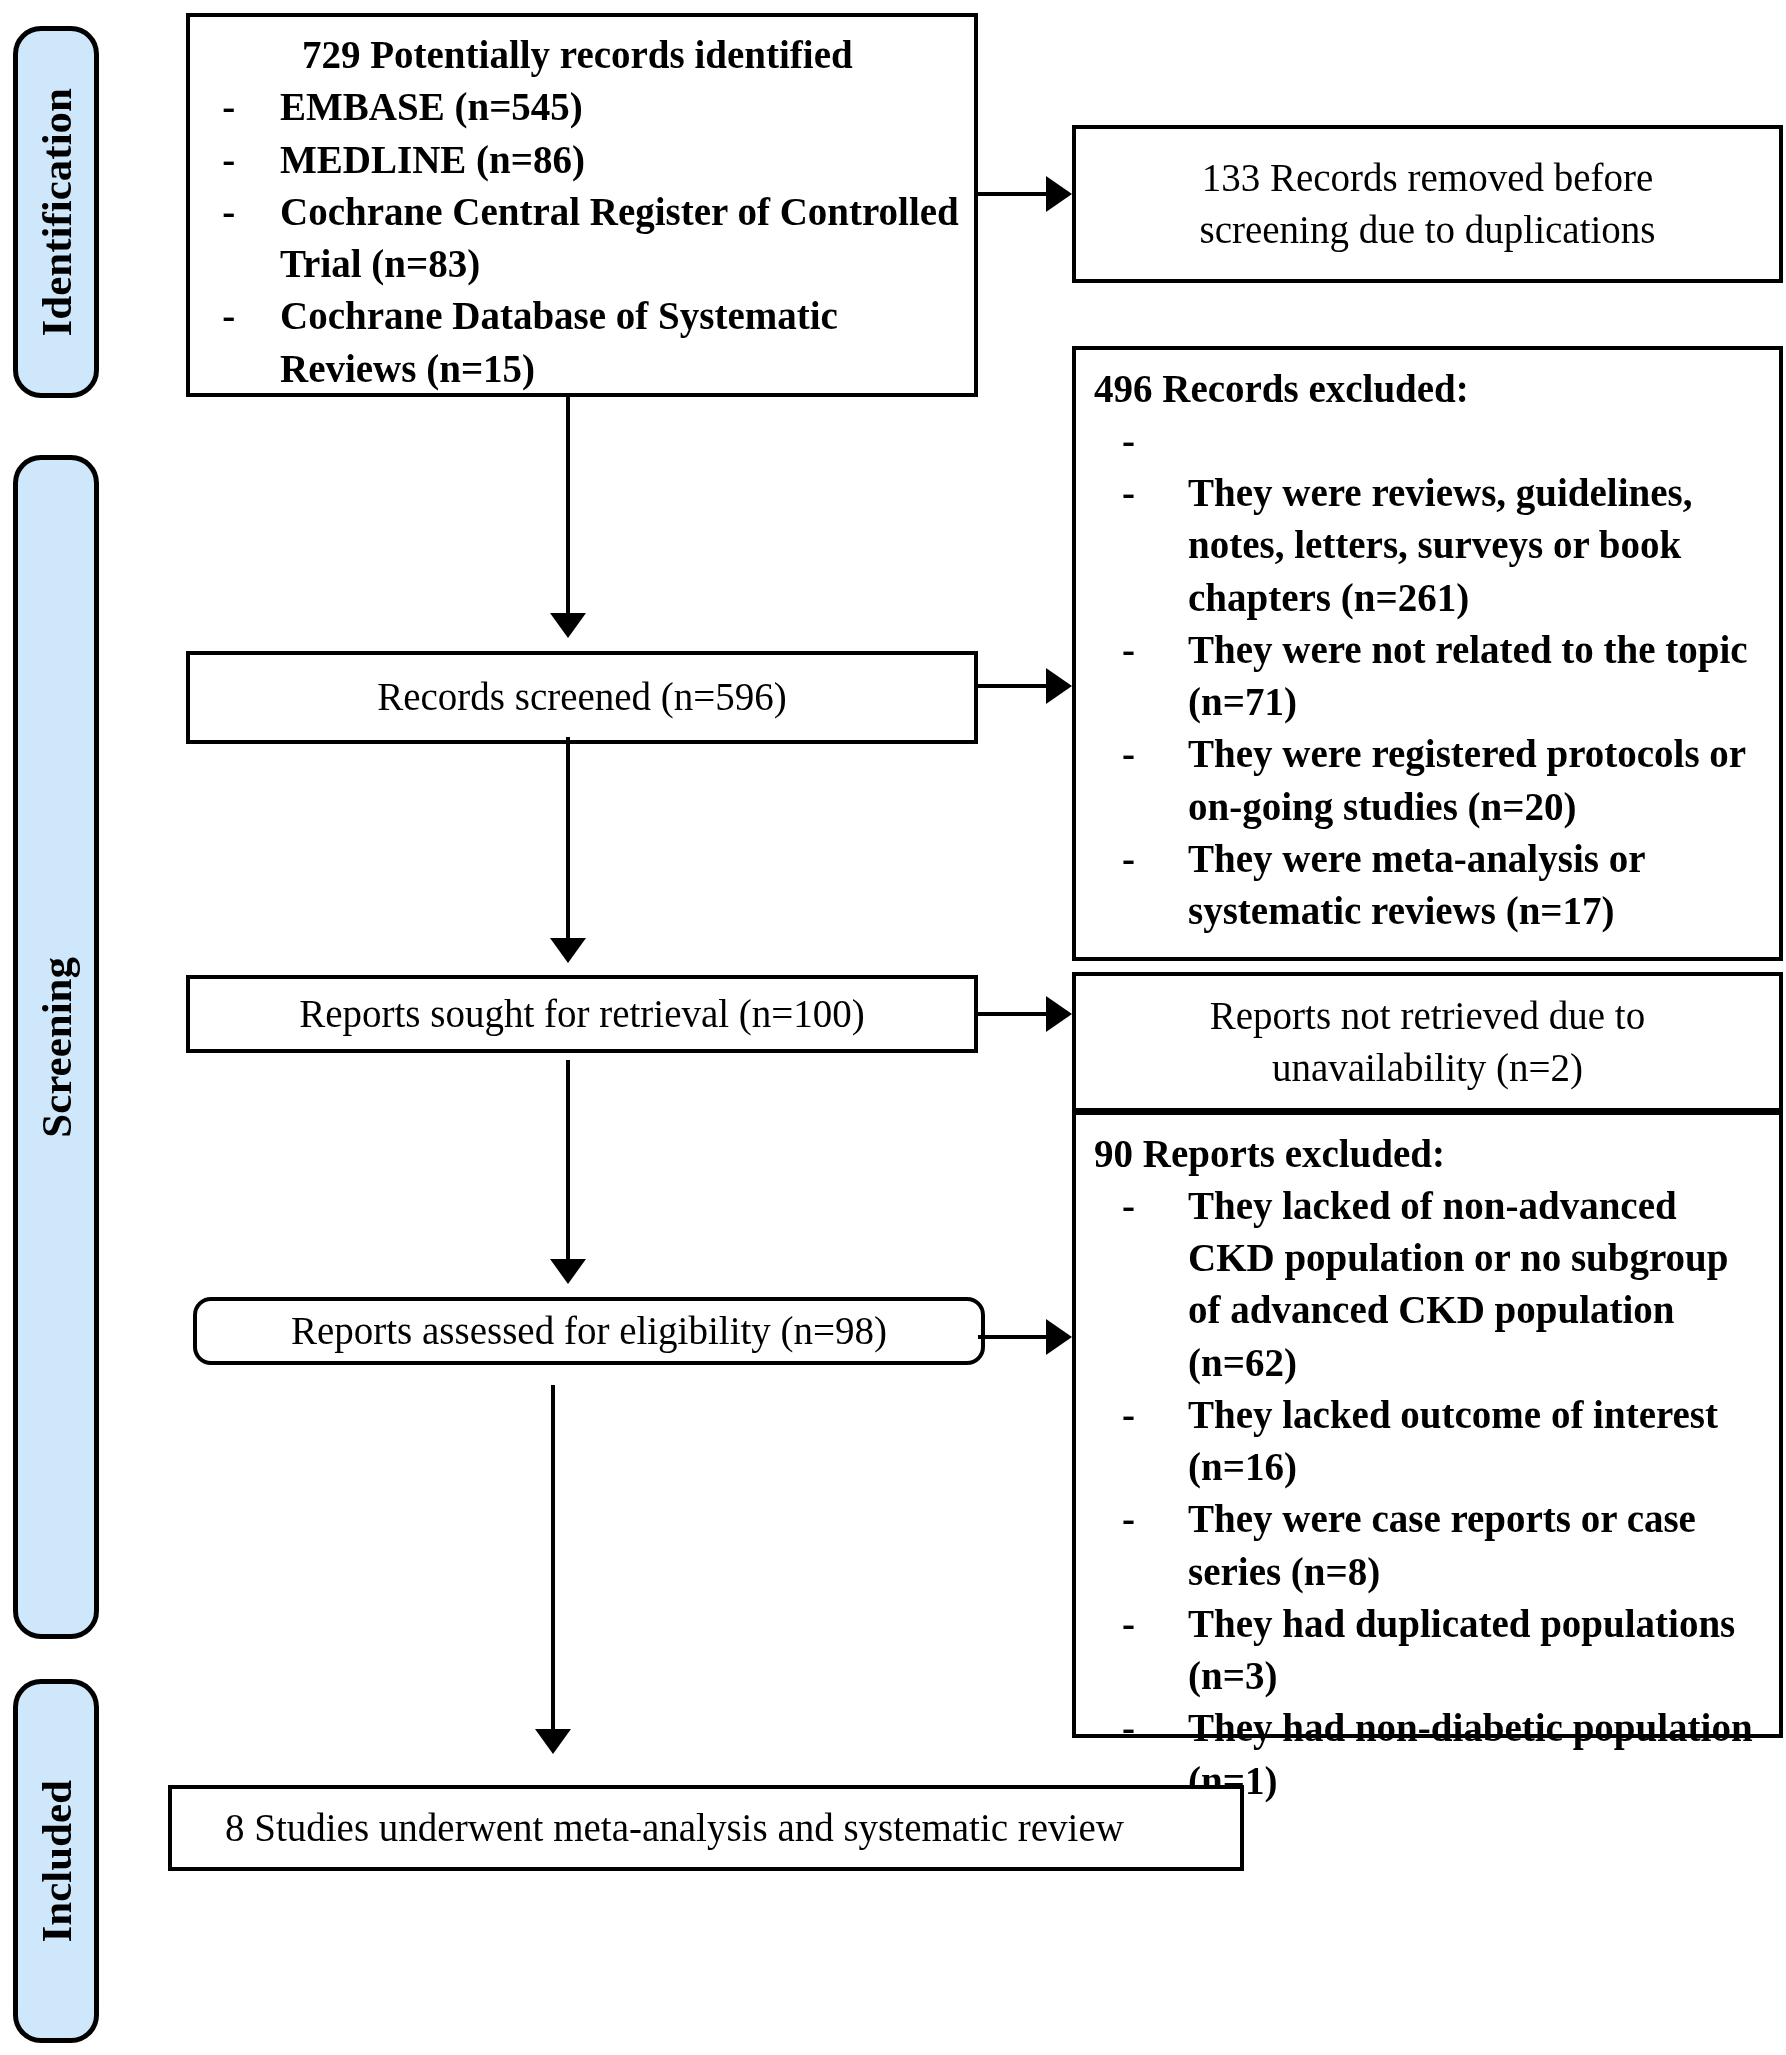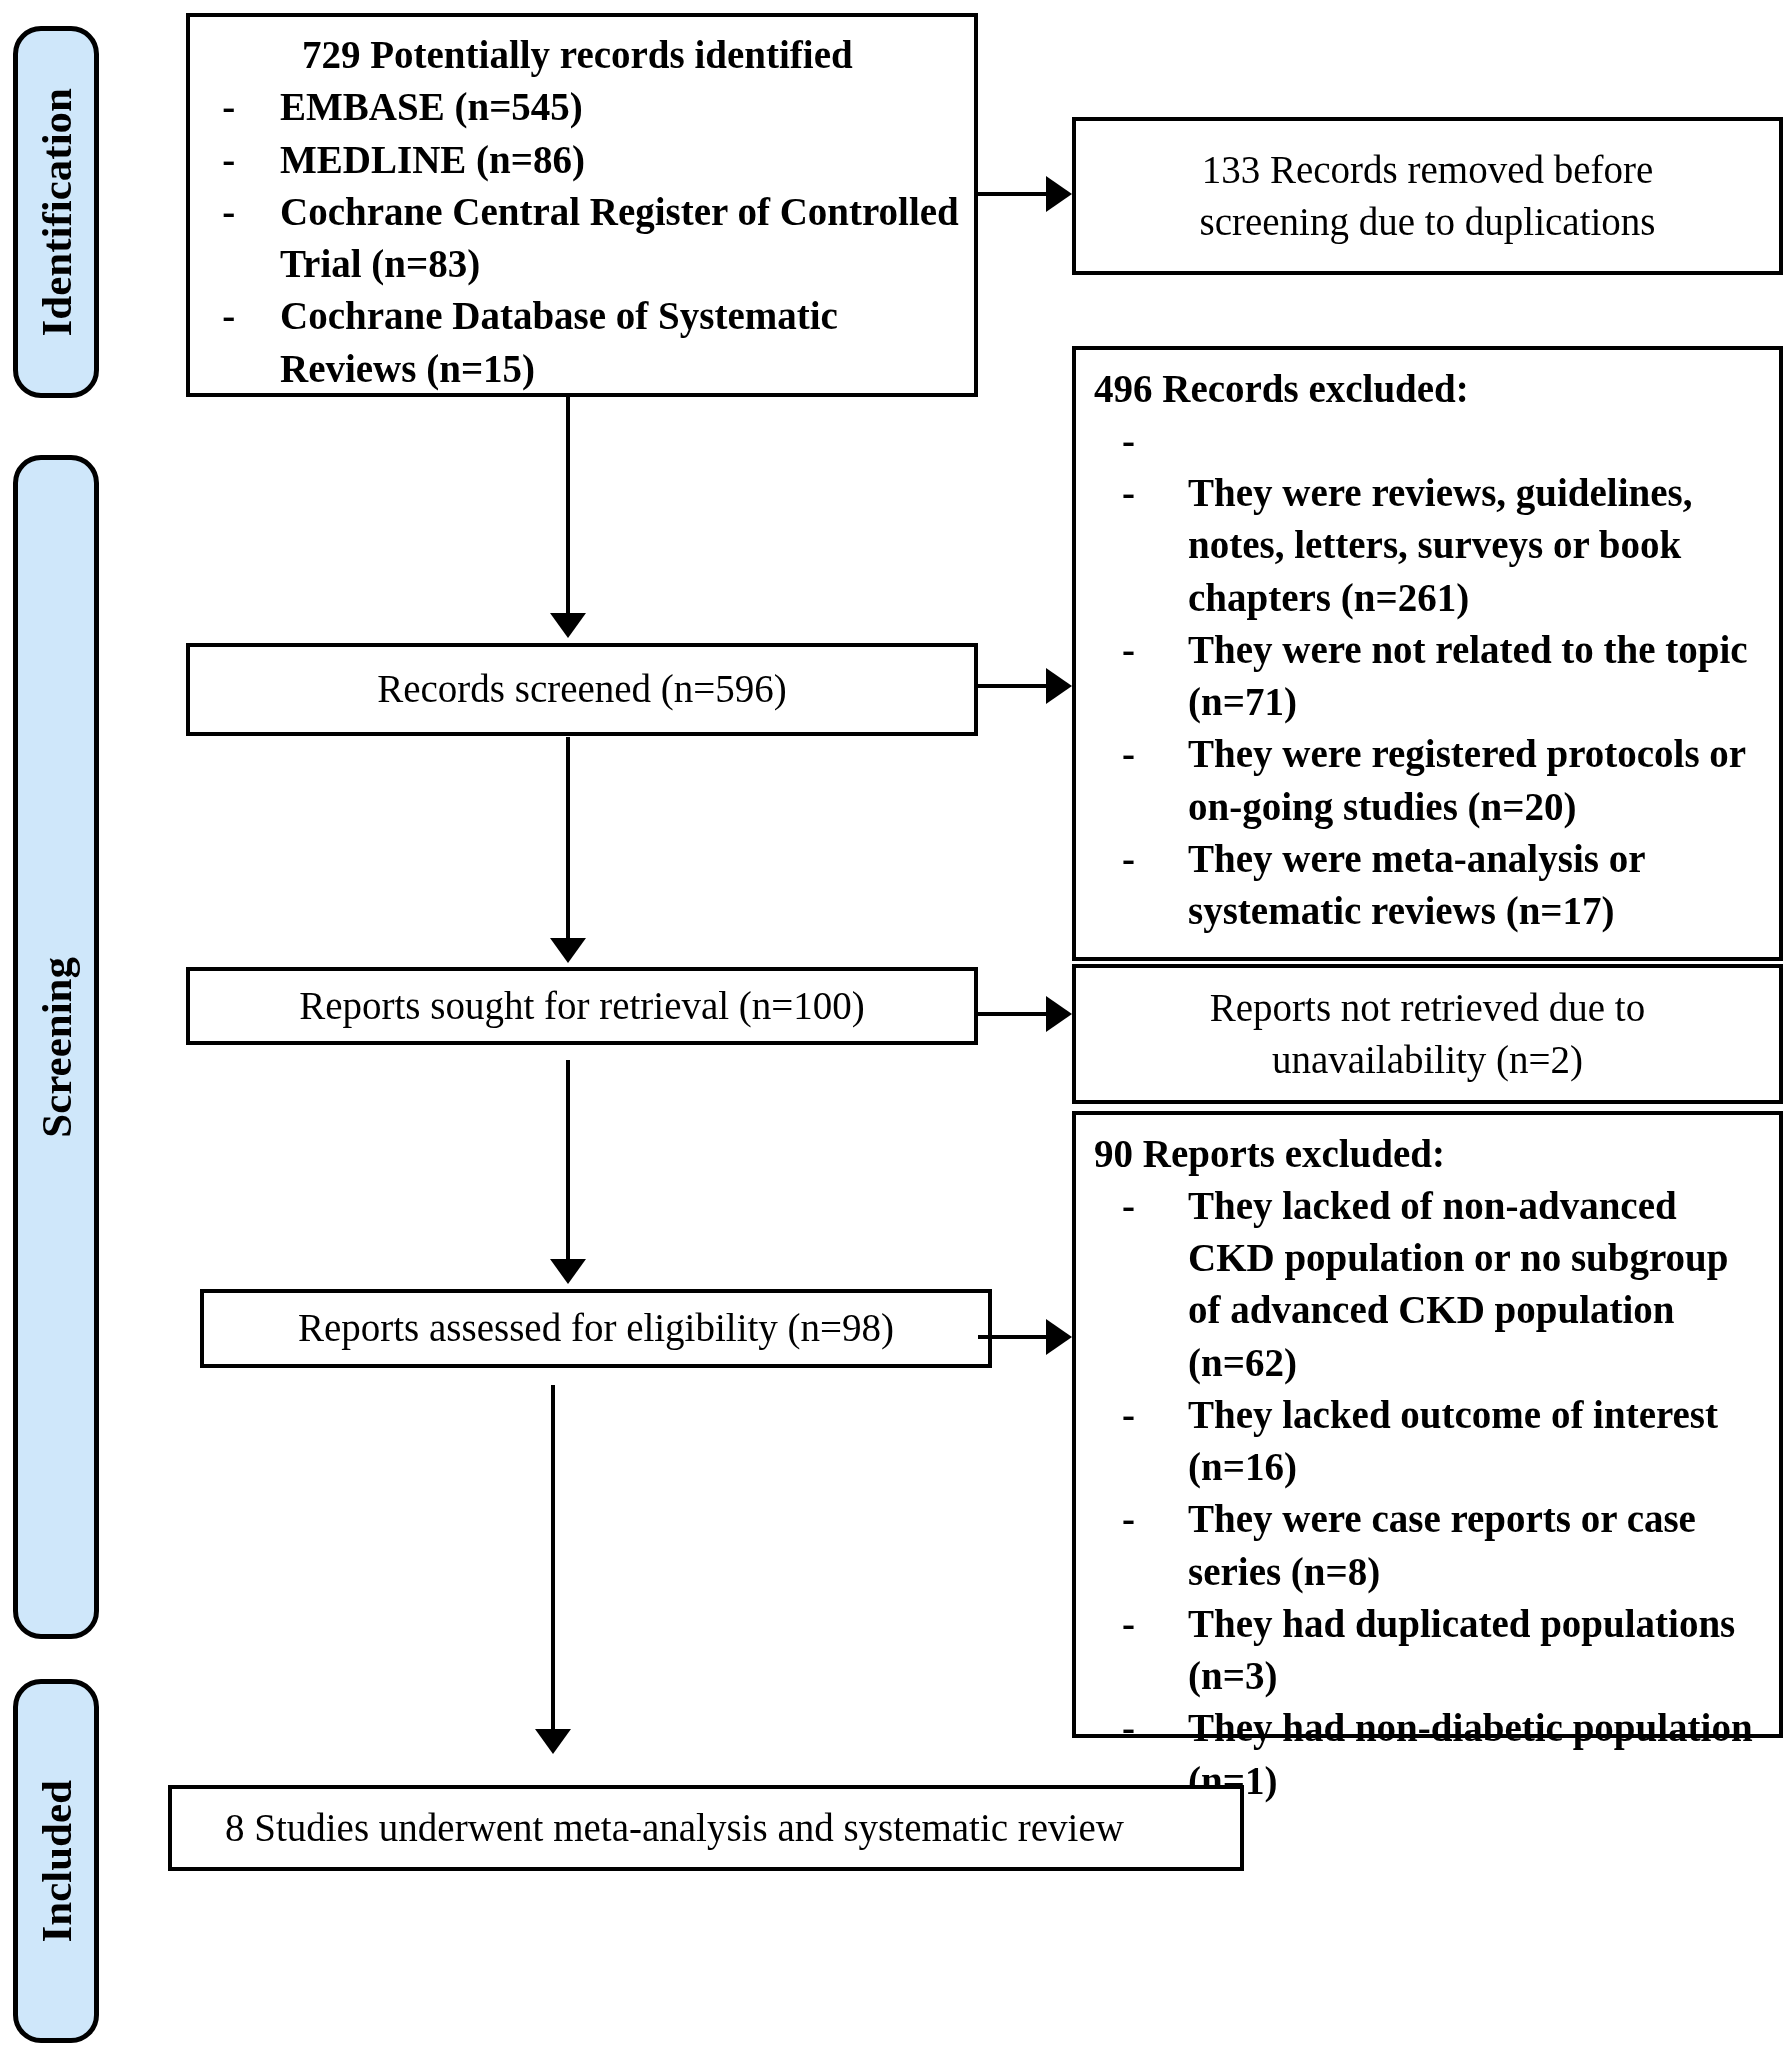--- a/index.html
+++ b/index.html
@@ -32,20 +32,21 @@
   
   .box{
     position:absolute;
     background:#fff;
     border:4.5px solid var(--line-color,#000);
     box-sizing:border-box;
   }
   .center-box{
     display:flex;align-items:center;justify-content:center;
     text-align:center;
+    margin-top:8px;
   }
   .pad-box{padding:12.5px 13.4px 9px 18px;font-weight:bold;}
   .box1-title{padding-left:94px;}
   .bullets{display:block;}
   .bullet-row{display:grid;grid-template-columns:72px 1fr;}
   .bullet-row .dash{padding-left:14.3px;}
   .list-tight .bullet-row{grid-template-columns:94px 1fr;}
   .list-tight .bullet-row .dash{padding-left:28px;}
   .bottom-note{
     display:flex;align-items:center;
@@ -142,21 +143,21 @@
   </div>
 
   <div class="box center-box" style="left:186px;top:967px;width:792px;height:78px;">
     <span>Reports sought for retrieval (n=100)</span>
   </div>
 
   <div class="box center-box" style="left:1072px;top:964px;width:711px;height:140px;padding:0 67px;">
     <span>Reports not retrieved due to unavailability (n=2)</span>
   </div>
 
-  <div class="box center-box" style="left:200px;top:1289px;width:792px;height:79px;">
+  <div class="box center-box" style="left:193px;top:1289px;width:792px;height:68px;border-radius:18px;">
     <span>Reports assessed for eligibility (n=98)</span>
   </div>
 
   <div class="box pad-box list-tight" style="left:1072px;top:1111px;width:711px;height:627px;">
     <div>90 Reports excluded:</div>
     <div class="bullets">
         <div class="bullet-row">
           <span class="dash">-</span>
           <span class="btext">They lacked of non-advanced CKD population or no subgroup of advanced CKD population (n=62)</span>
         </div>

